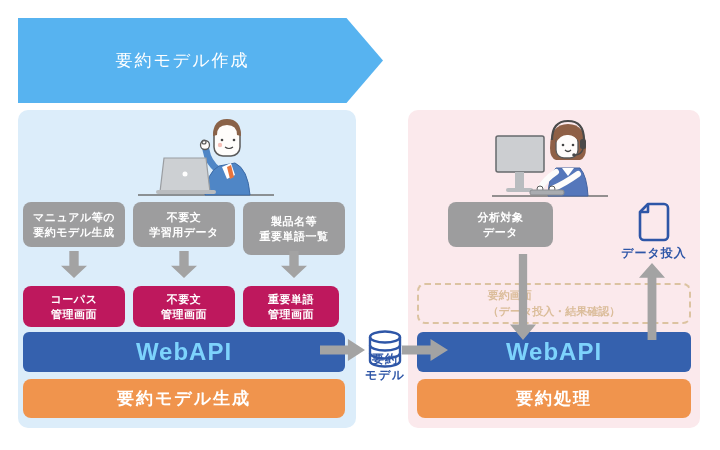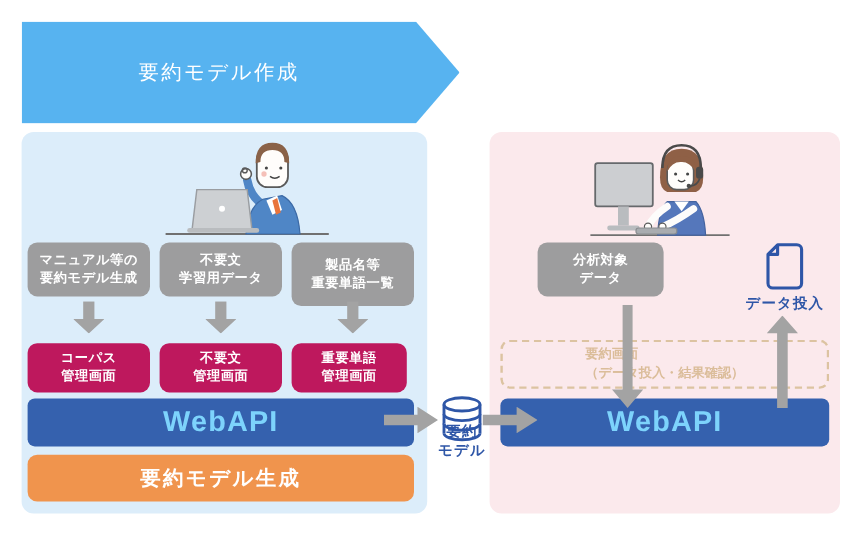--- a/index.html
+++ b/index.html
@@ -158,14 +158,17 @@
 
   <div class="abs dashedbox multiline" style="left:417px;top:283px;width:274px;height:41px;">要約画面
 （データ投入・結果確認）</div>
 
   <div class="abs arrow arr-down-l" style="left:510px;top:254px;width:26px;height:86px;"></div>
   <div class="abs arrow arr-up-l" style="left:639px;top:263px;width:26px;height:77px;"></div>
 
   <div class="abs bar-blue" style="left:417px;top:332px;width:274px;height:40px;">
     <span>WebAPI</span>
   </div>
+  <div class="abs bar-orange" style="left:417px;top:379px;width:274px;height:39px;">
+    <span>要約処理</span>
+  </div>
 
 </div>
 
 </body></html>

